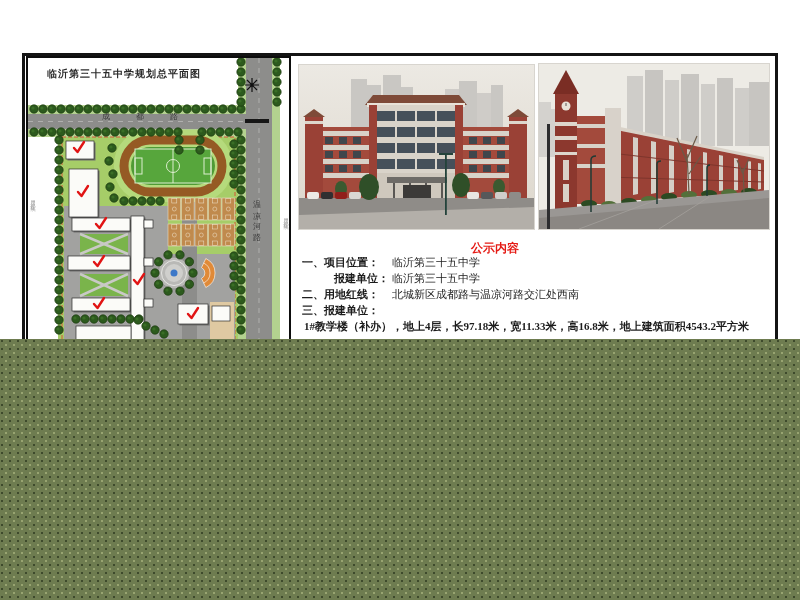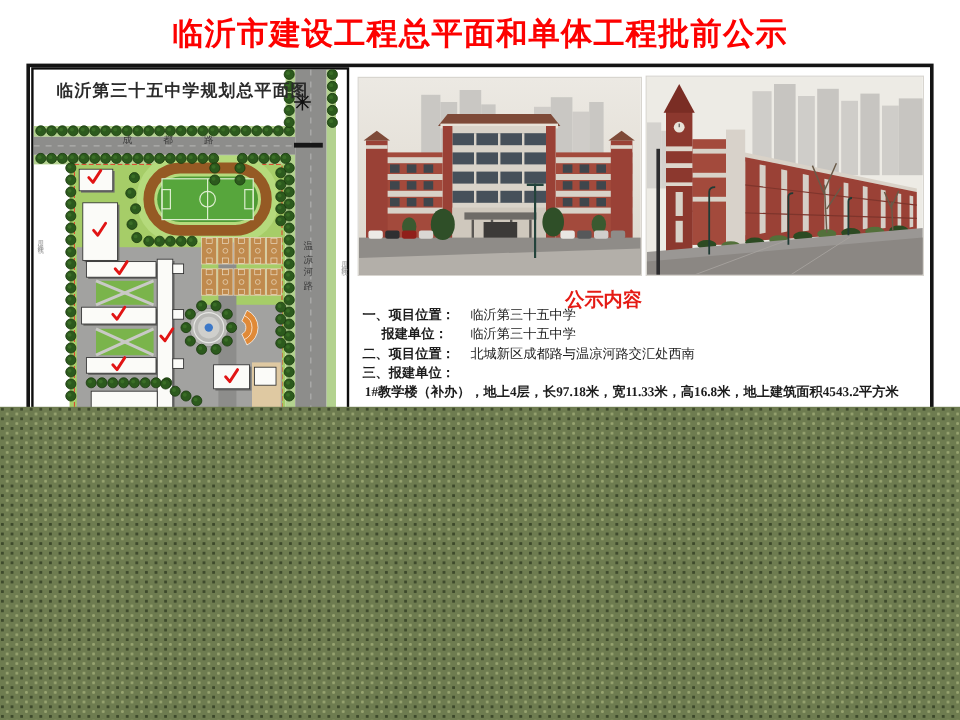--- a/index.html
+++ b/index.html
@@ -6,51 +6,50 @@
   .page{position:relative;width:800px;height:600px;background:#ffffff;overflow:hidden;
         font-family:"Liberation Serif",serif;}
   .page-title{position:absolute;left:0;top:11px;width:800px;text-align:center;
         font-family:"Liberation Sans",sans-serif;font-weight:bold;font-size:26px;
         letter-spacing:1px;color:#fd0100;white-space:nowrap;}
   .frame{position:absolute;left:22px;top:53px;width:750px;height:540px;
         border:3px solid #141414;background:#ffffff;}
   .plan{position:absolute;left:26px;top:56px;width:261px;height:292px;
         border:2px solid #0d0d0d;background:#ffffff;}
   .plan svg{position:absolute;left:0;top:0;}
-  .plan-title{position:absolute;left:19px;top:9px;font-size:14px;letter-spacing:1px;
+  .plan-title{position:absolute;left:19px;top:9px;font-size:10px;letter-spacing:1px;
         color:#2b2b2b;font-weight:bold;white-space:nowrap;}
   .road-h{position:absolute;left:74px;top:53px;font-size:8px;letter-spacing:26px;
         color:#3b3b3b;white-space:nowrap;}
   .road-v{position:absolute;left:222px;top:136px;font-size:8px;color:#3b3b3b;
         writing-mode:vertical-rl;letter-spacing:11px;white-space:nowrap;}
   .annot-l{position:absolute;left:1px;top:138px;font-size:5px;color:#949494;
         writing-mode:vertical-rl;letter-spacing:2px;}
   .annot-r{position:absolute;left:254px;top:156px;font-size:5px;color:#949494;
         writing-mode:vertical-rl;letter-spacing:2px;}
   .photo{position:absolute;border:1px solid #d8d5cf;}
-  .notice-heading{position:absolute;left:471px;top:240px;font-size:16px;font-weight:bold;
+  .notice-heading{position:absolute;left:471px;top:240px;font-size:12px;font-weight:bold;
         color:#e51b15;white-space:nowrap;text-align:center;}
   .nline{position:absolute;left:302px;height:14px;font-size:11px;color:#1c1c1c;white-space:nowrap;}
   .nlabel{position:absolute;left:0;font-weight:bold;}
-  .nlabel.ind{left:16px;}
+  .nlabel.ind{left:32px;}
   .nvalue{position:absolute;left:90px;font-weight:normal;}
   .nvalue.plain{left:1px;font-weight:bold;}
   .overlay{position:absolute;left:0;top:339px;width:800px;height:261px;z-index:10;
         background-color:#6e7c50;
         background-image:
           radial-gradient(circle at 2px 2px,#3e4a2c 1.1px,transparent 1.5px),
           radial-gradient(circle at 6px 6px,#98a471 1px,transparent 1.4px);
         background-size:8px 8px,8px 8px;}
 </style>
 </head>
 <body>
 
 <div class="page">
 
-  <div class="page-title">临沂市建设工程总平面和单体工程批前公示</div>
 
   <div class="frame"></div>
 
   <div class="plan">
     <svg width="261" height="292" viewBox="0 0 261 292">
       <defs>
         <g id="tr">
           <circle r="4.2" fill="#2c5a1d" stroke="#1b3a0f" stroke-width="0.7"></circle>
           <circle r="1.6" cx="-1" cy="-1" fill="#3f7329" opacity="0.8"></circle>
         </g>
@@ -525,21 +524,21 @@
 
   <div class="nline" style="top:255px;">
     <span class="nlabel">一、项目位置：</span>
     <span class="nvalue">临沂第三十五中学</span>
   </div>
   <div class="nline" style="top:271px;">
     <span class="nlabel ind">报建单位：</span>
     <span class="nvalue">临沂第三十五中学</span>
   </div>
   <div class="nline" style="top:287px;">
-    <span class="nlabel">二、项目位置：</span>
+    <span class="nlabel">二、用地红线：</span>
     <span class="nvalue">北城新区成都路与温凉河路交汇处西南</span>
   </div>
   <div class="nline" style="top:303px;">
     <span class="nlabel">三、报建单位：</span>
   </div>
   <div class="nline" style="top:319px;left:303px;">
     <span class="nvalue plain">1#教学楼（补办），地上4层，长97.18米，宽11.33米，高16.8米，地上建筑面积4543.2平方米</span>
   </div>
 
   <div class="overlay"></div>

